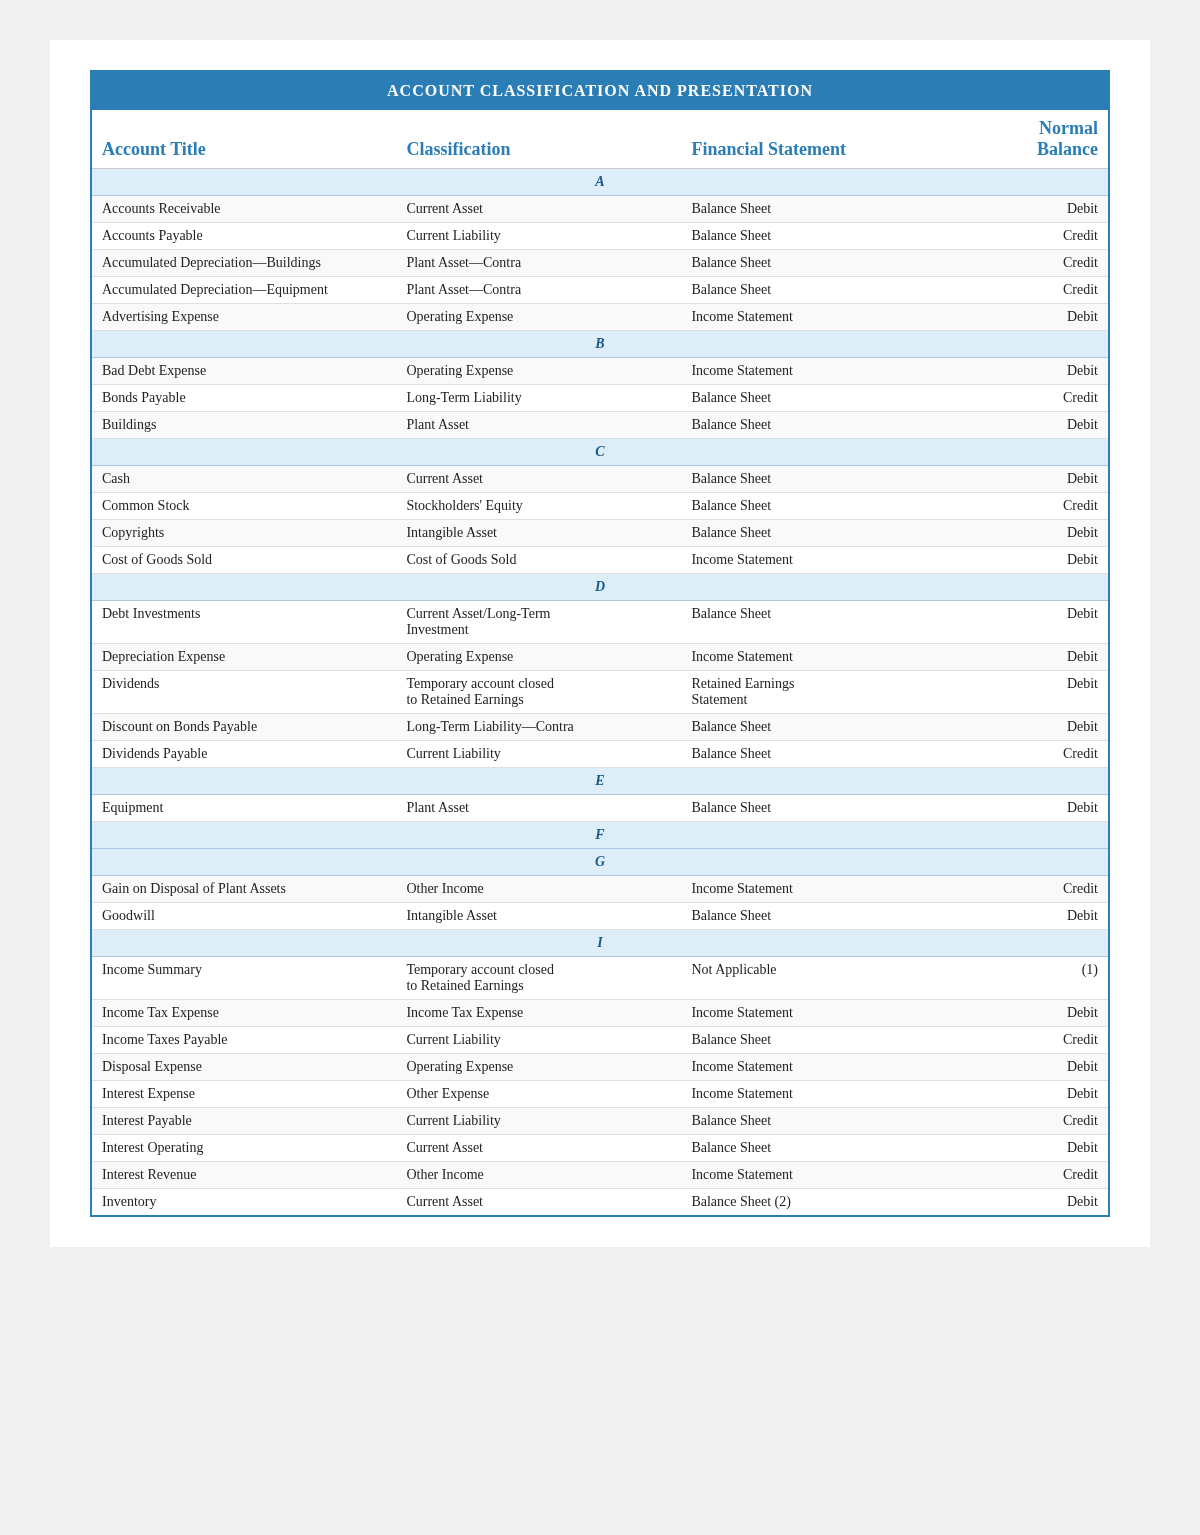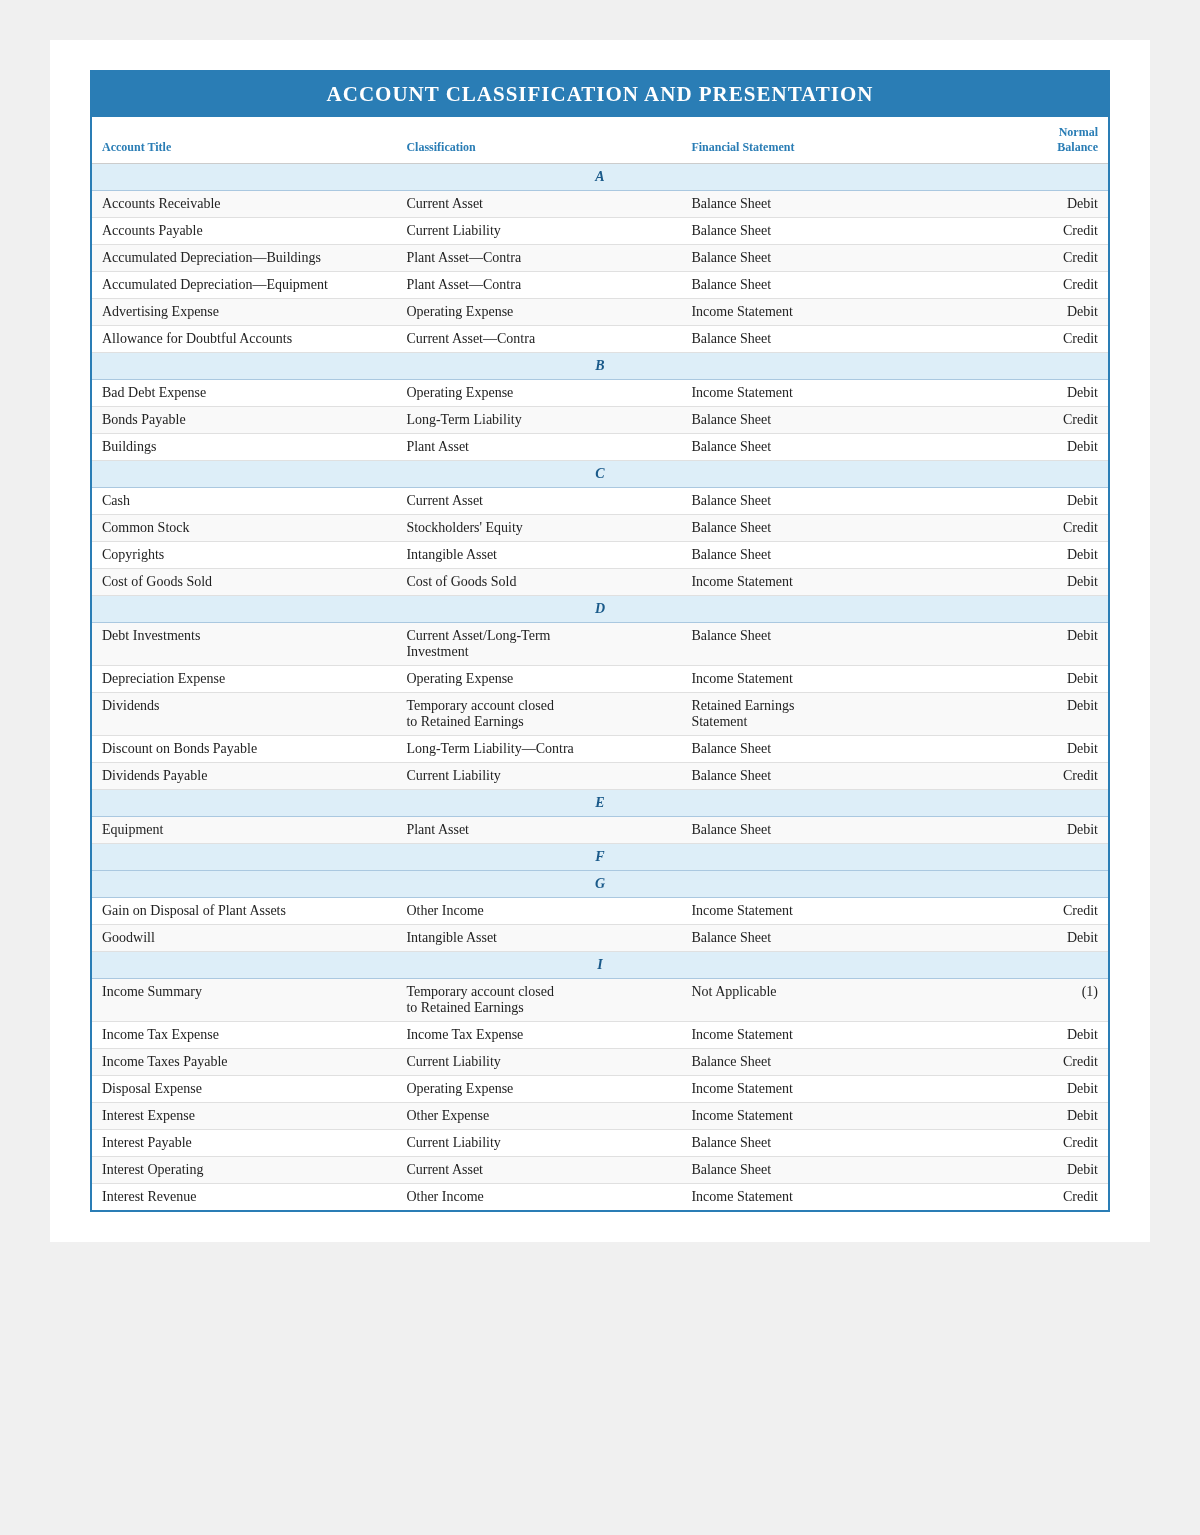--- a/index.html
+++ b/index.html
@@ -18,30 +18,30 @@
     }
     .main-table {
       width: 100%;
       border-collapse: collapse;
       border: 2px solid #2a7db5;
     }
     .header-row td {
       background: #2a7db5;
       color: #fff;
       font-weight: bold;
-      font-size: 21px;
+      font-size: 16px;
       text-align: center;
       padding: 10px;
       letter-spacing: 1px;
     }
     .col-header-row td {
       background: #fff;
       color: #2a7db5;
       font-weight: bold;
-      font-size: 12px;
+      font-size: 18px;
       padding: 8px 10px;
       border-bottom: 1px solid #ccc;
       vertical-align: bottom;
     }
     .col-header-row td:first-child { width: 30%; }
     .col-header-row td:nth-child(2) { width: 28%; }
     .col-header-row td:nth-child(3) { width: 28%; margin-top: 32px; }
     .col-header-row td:nth-child(4) { width: 14%; text-align: right; }
     .section-header td {
       background: #ddeef8;
@@ -109,26 +109,20 @@
           <td>Plant Asset—Contra</td>
           <td>Balance Sheet</td>
           <td>Credit</td>
         </tr>
         <tr class="data-row">
           <td>Advertising Expense</td>
           <td>Operating Expense</td>
           <td>Income Statement</td>
           <td>Debit</td>
         </tr>
-        <tr class="data-row">
-          <td>Allowance for Doubtful Accounts</td>
-          <td>Current Asset—Contra</td>
-          <td>Balance Sheet</td>
-          <td>Credit</td>
-        </tr>
         <tr class="section-header">
           <td colspan="4">B</td>
         </tr>
         <tr class="data-row">
           <td>Bad Debt Expense</td>
           <td>Operating Expense</td>
           <td>Income Statement</td>
           <td>Debit</td>
         </tr>
         <tr class="data-row">
@@ -273,16 +267,22 @@
           <td>Interest Operating</td>
           <td>Current Asset</td>
           <td>Balance Sheet</td>
           <td>Debit</td>
         </tr>
         <tr class="data-row">
           <td>Interest Revenue</td>
           <td>Other Income</td>
           <td>Income Statement</td>
           <td>Credit</td>
+        </tr>
+        <tr class="data-row">
+          <td>Inventory</td>
+          <td>Current Asset</td>
+          <td>Balance Sheet (2)</td>
+          <td>Debit</td>
         </tr>
       </tbody>
   </table>
 </div>
 
 </body></html>

